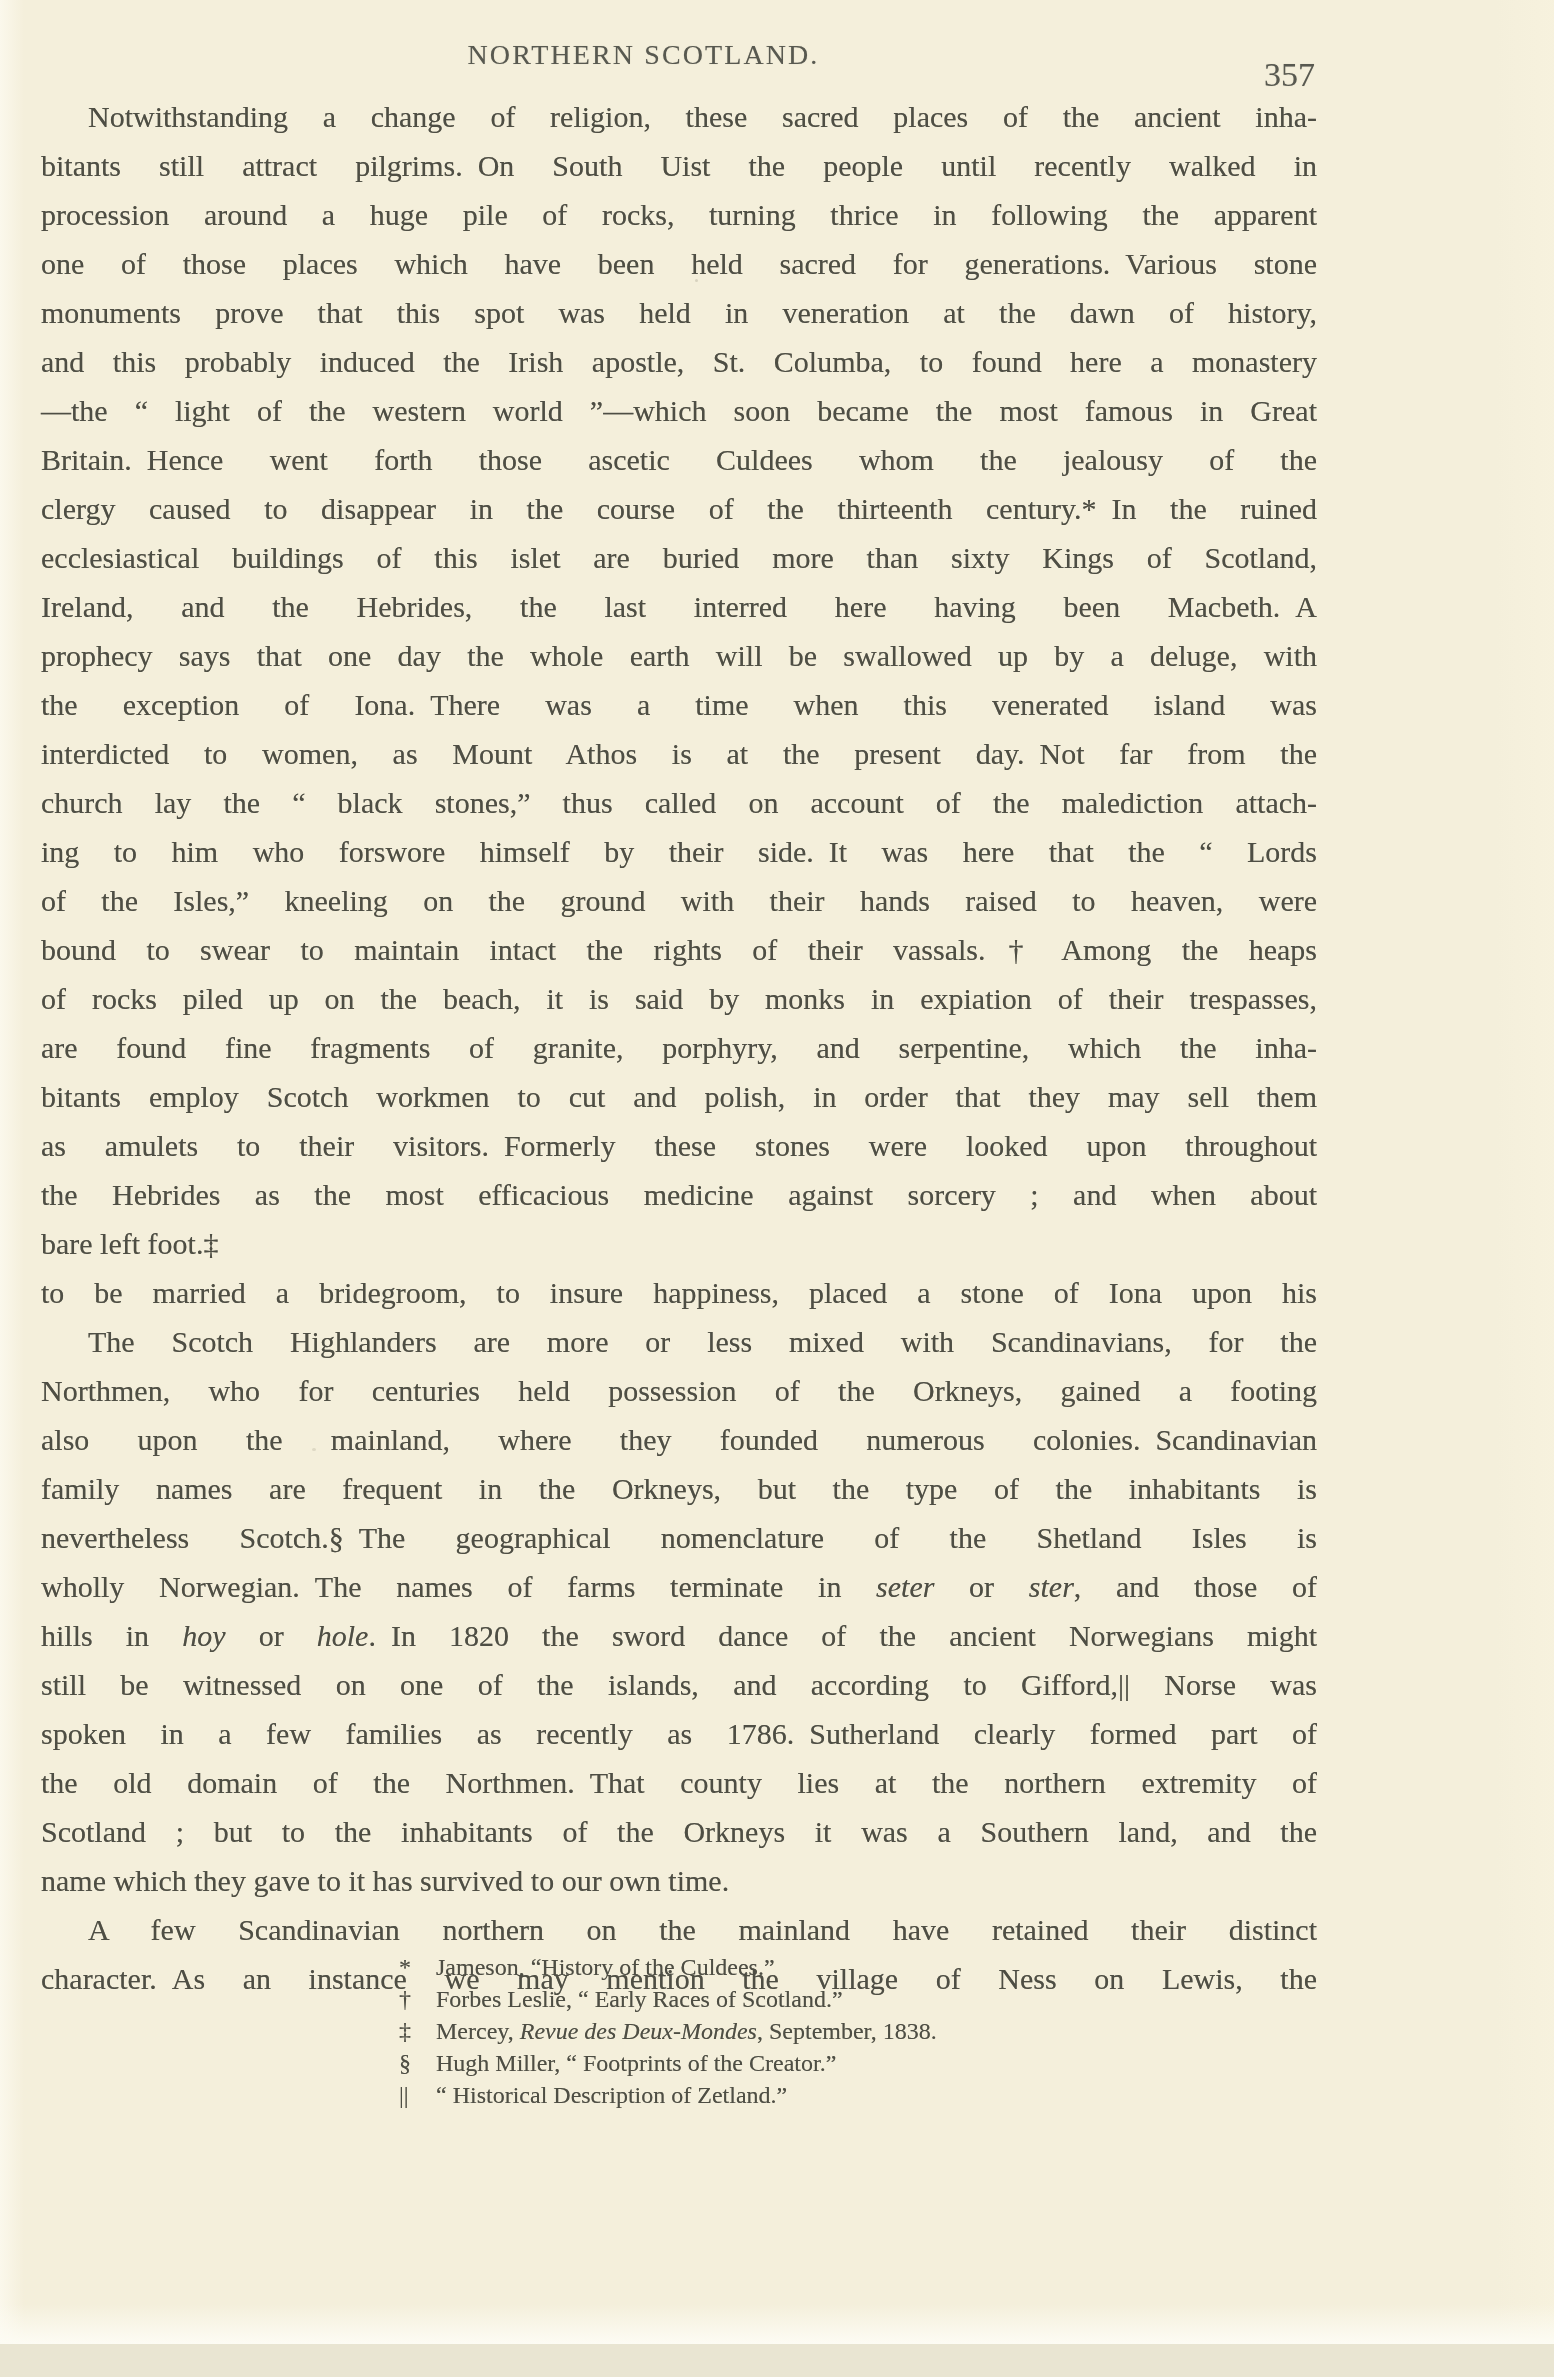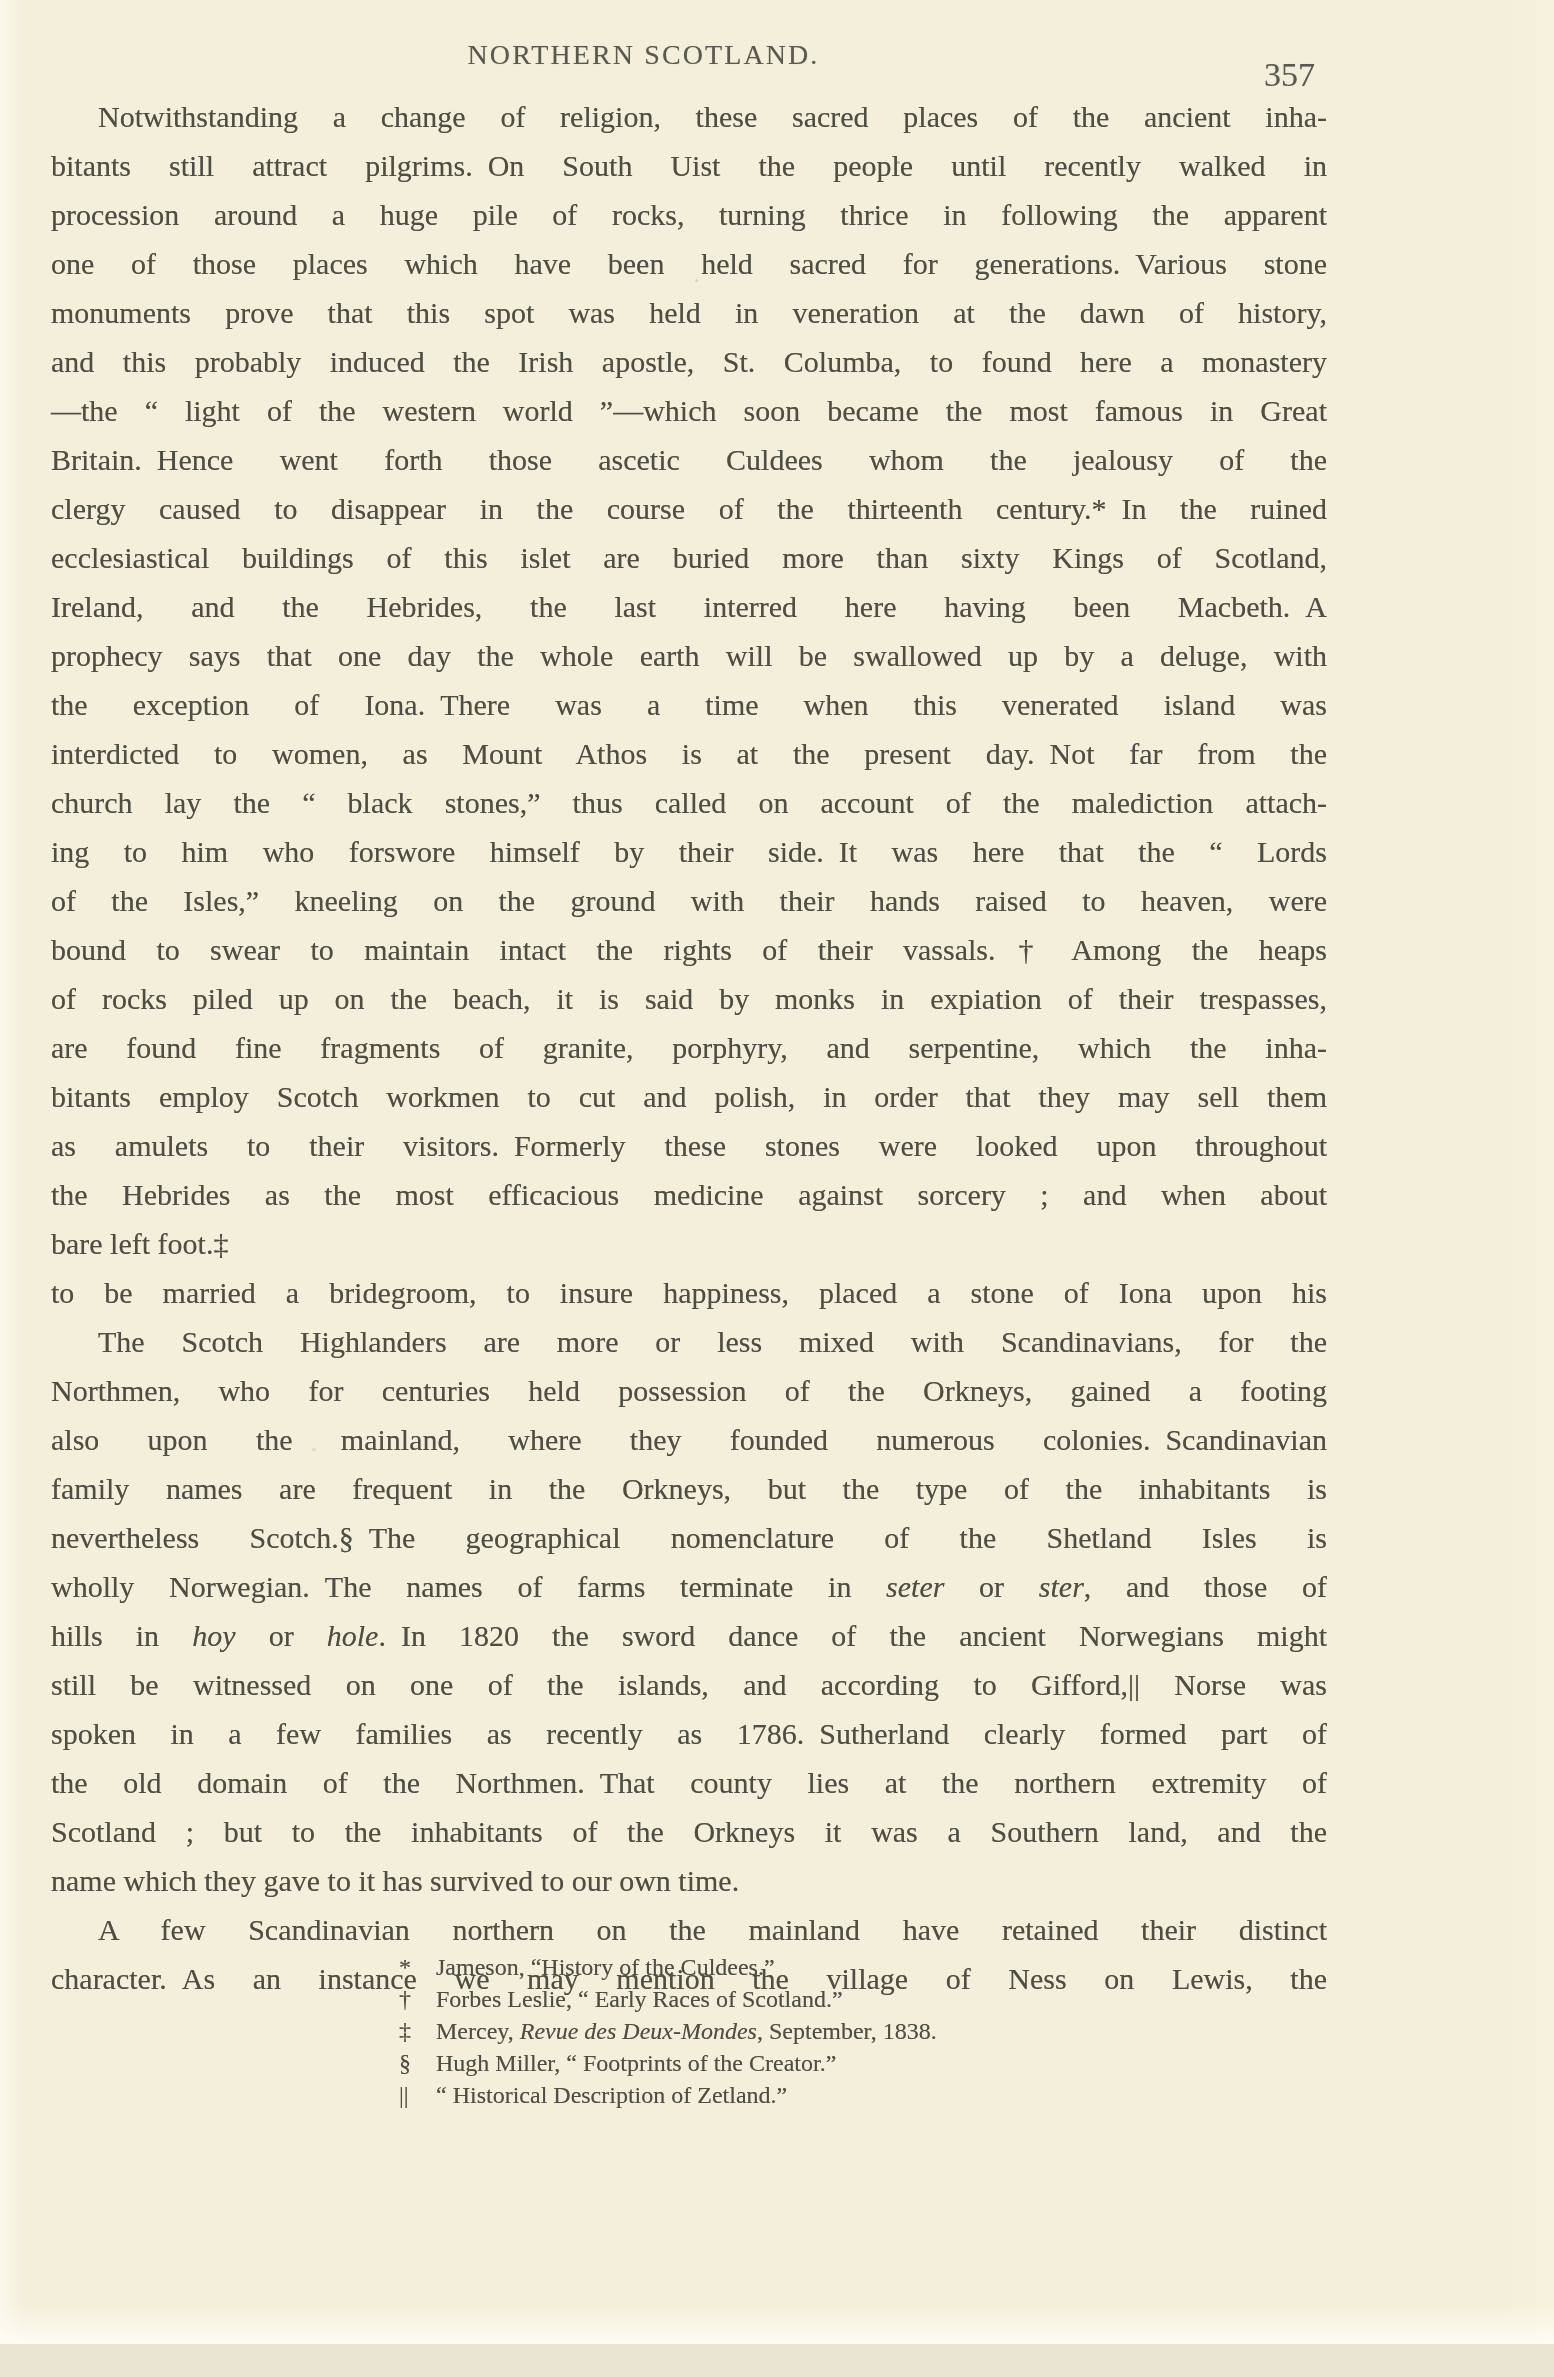--- a/index.html
+++ b/index.html
@@ -47,21 +47,21 @@
     position: absolute; left: 0; right: 67px;
     text-align: center; letter-spacing: 2.1px;
     text-shadow: 0 0 0.8px rgba(88,89,80,0.35);
   }
   .page-number {
     position: absolute; right: 0; top: 17px; font-size: 34px;
     text-shadow: 0 0 0.8px rgba(88,89,80,0.35);
   }
 
   .body-text {
-    position: absolute; top: 92px; left: 51px; width: 1276px;
+    position: absolute; top: 92px; left: 41px; width: 1276px;
     font-size: 30px; line-height: 49px;
     text-shadow: 0 0 0.5px rgba(78,78,68,0.55);
   }
   .paragraph { margin: 0; }
   .line { text-align: justify; text-align-last: justify; }
   .line.indent { text-indent: 47px; }
   .line.last { text-align-last: left; }
   .italic { font-style: italic; }
 
   .footnotes {

